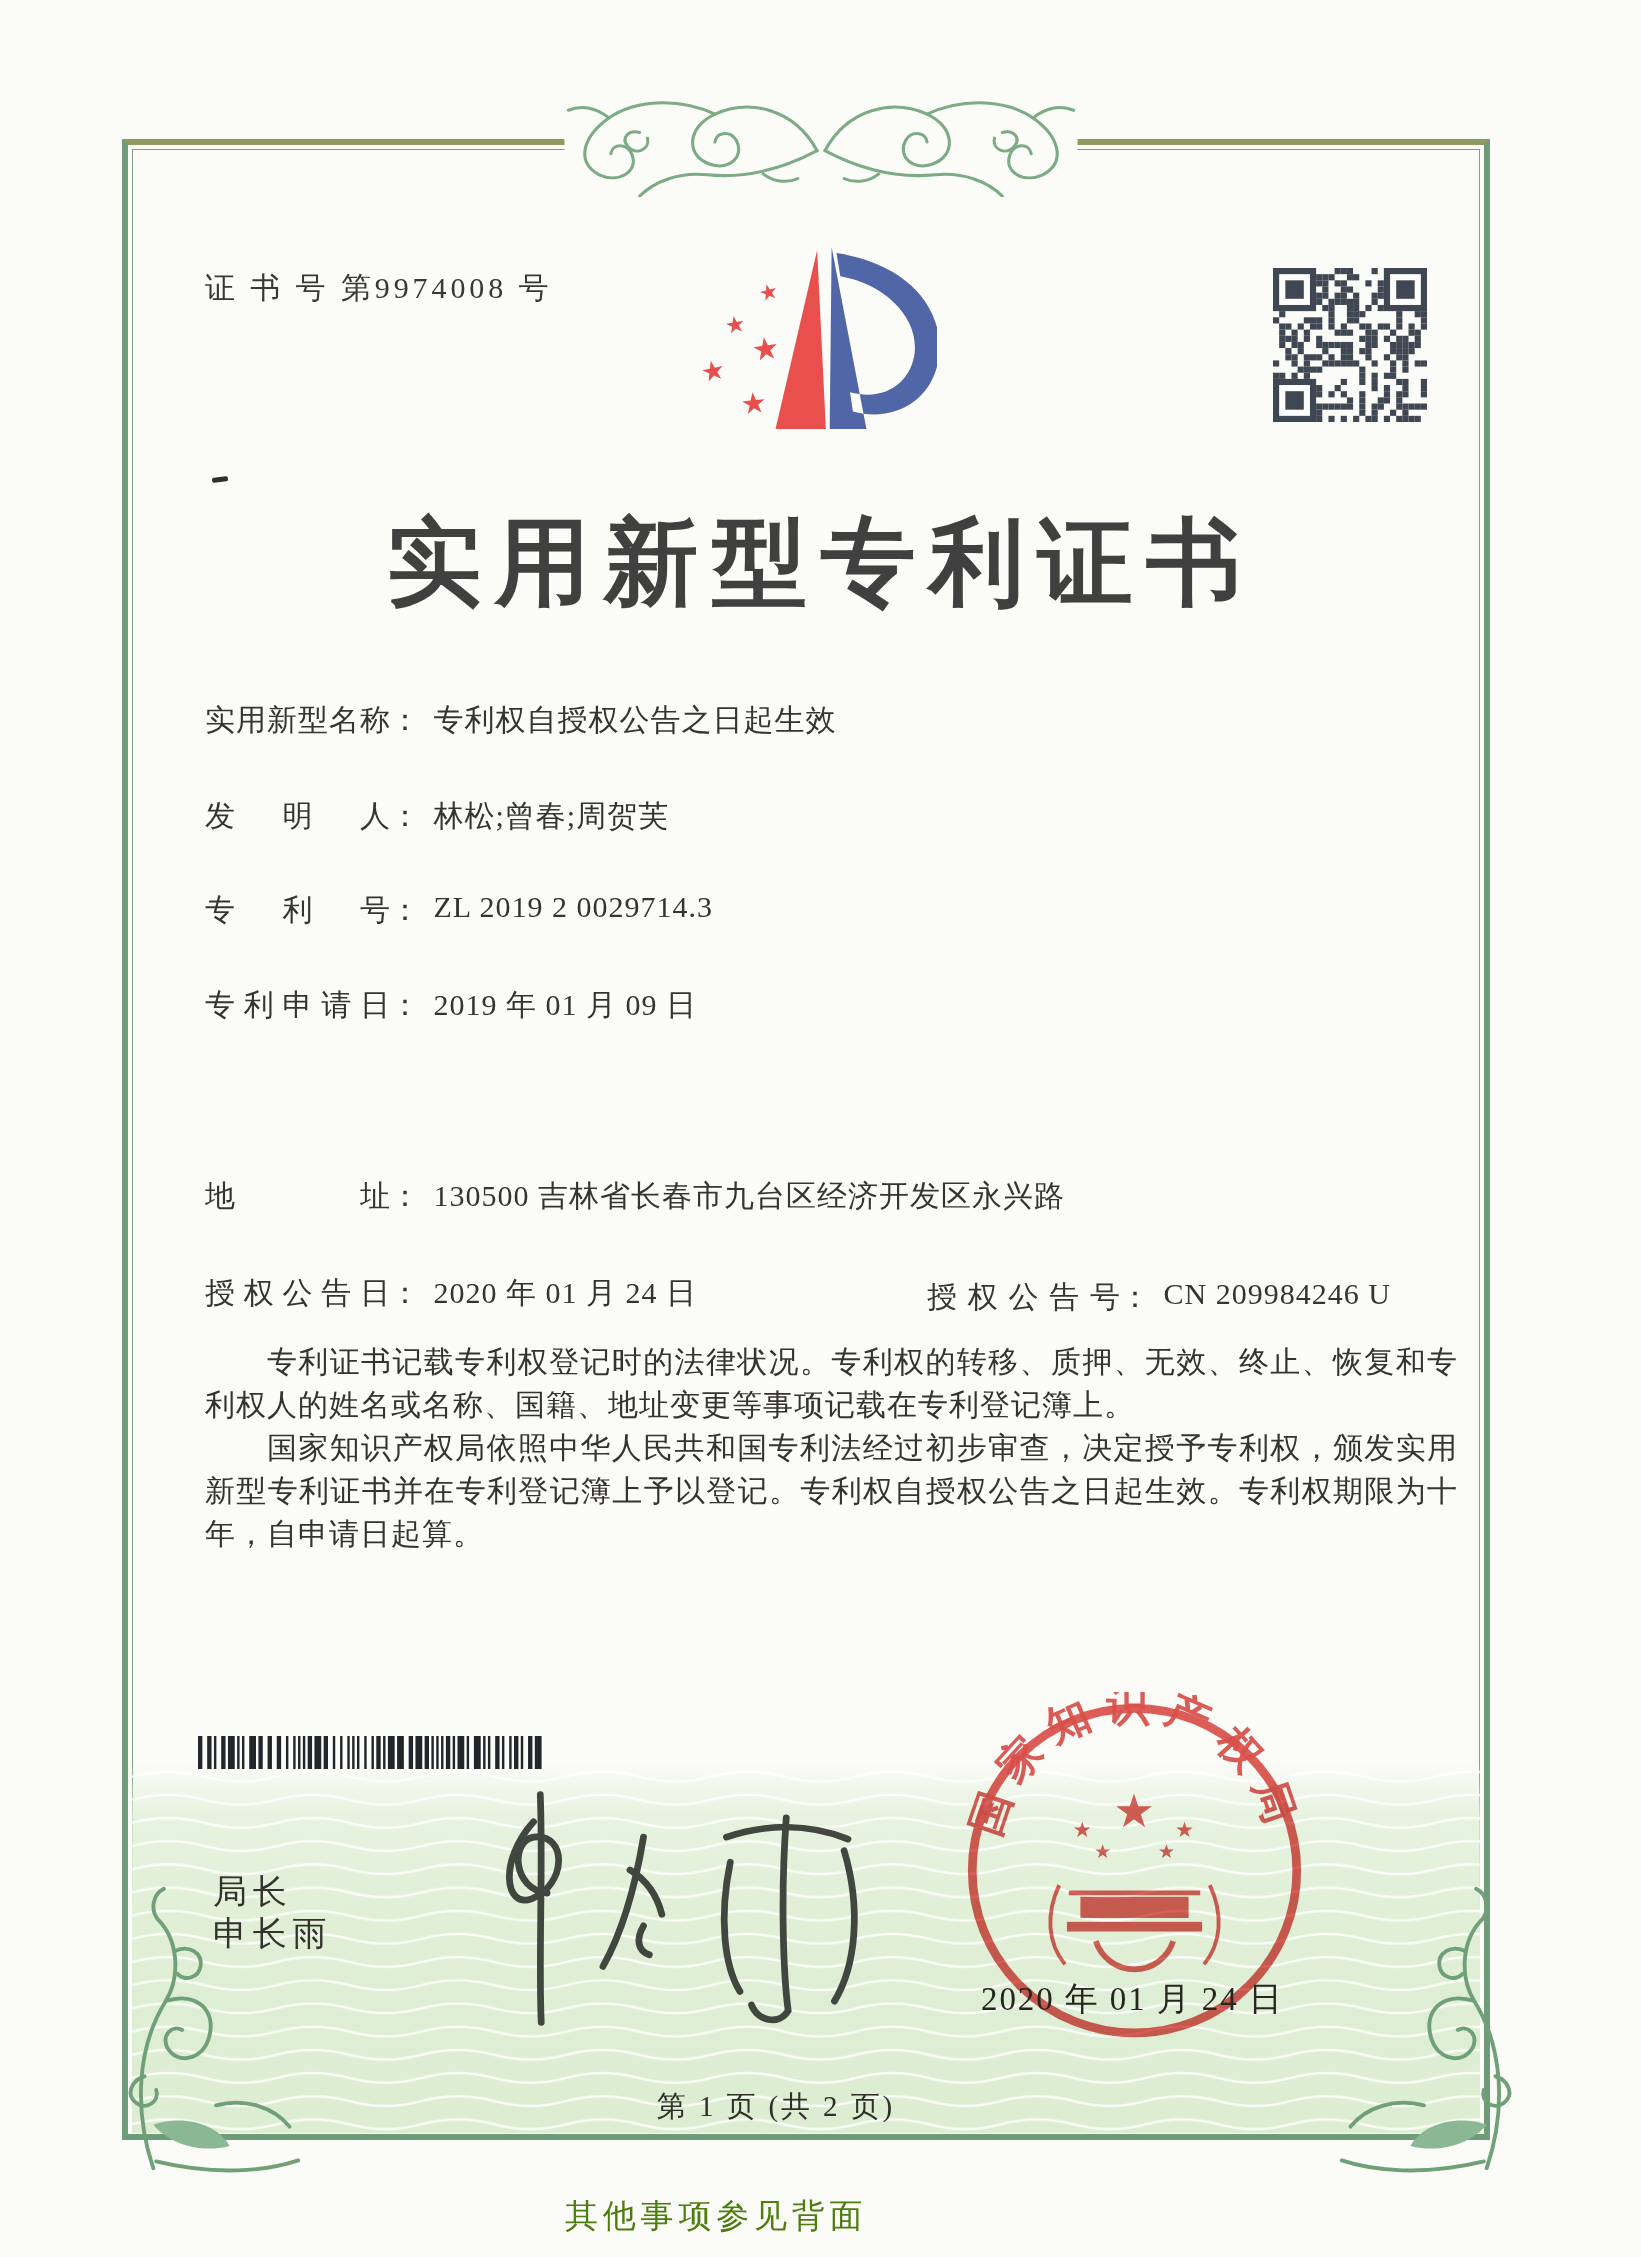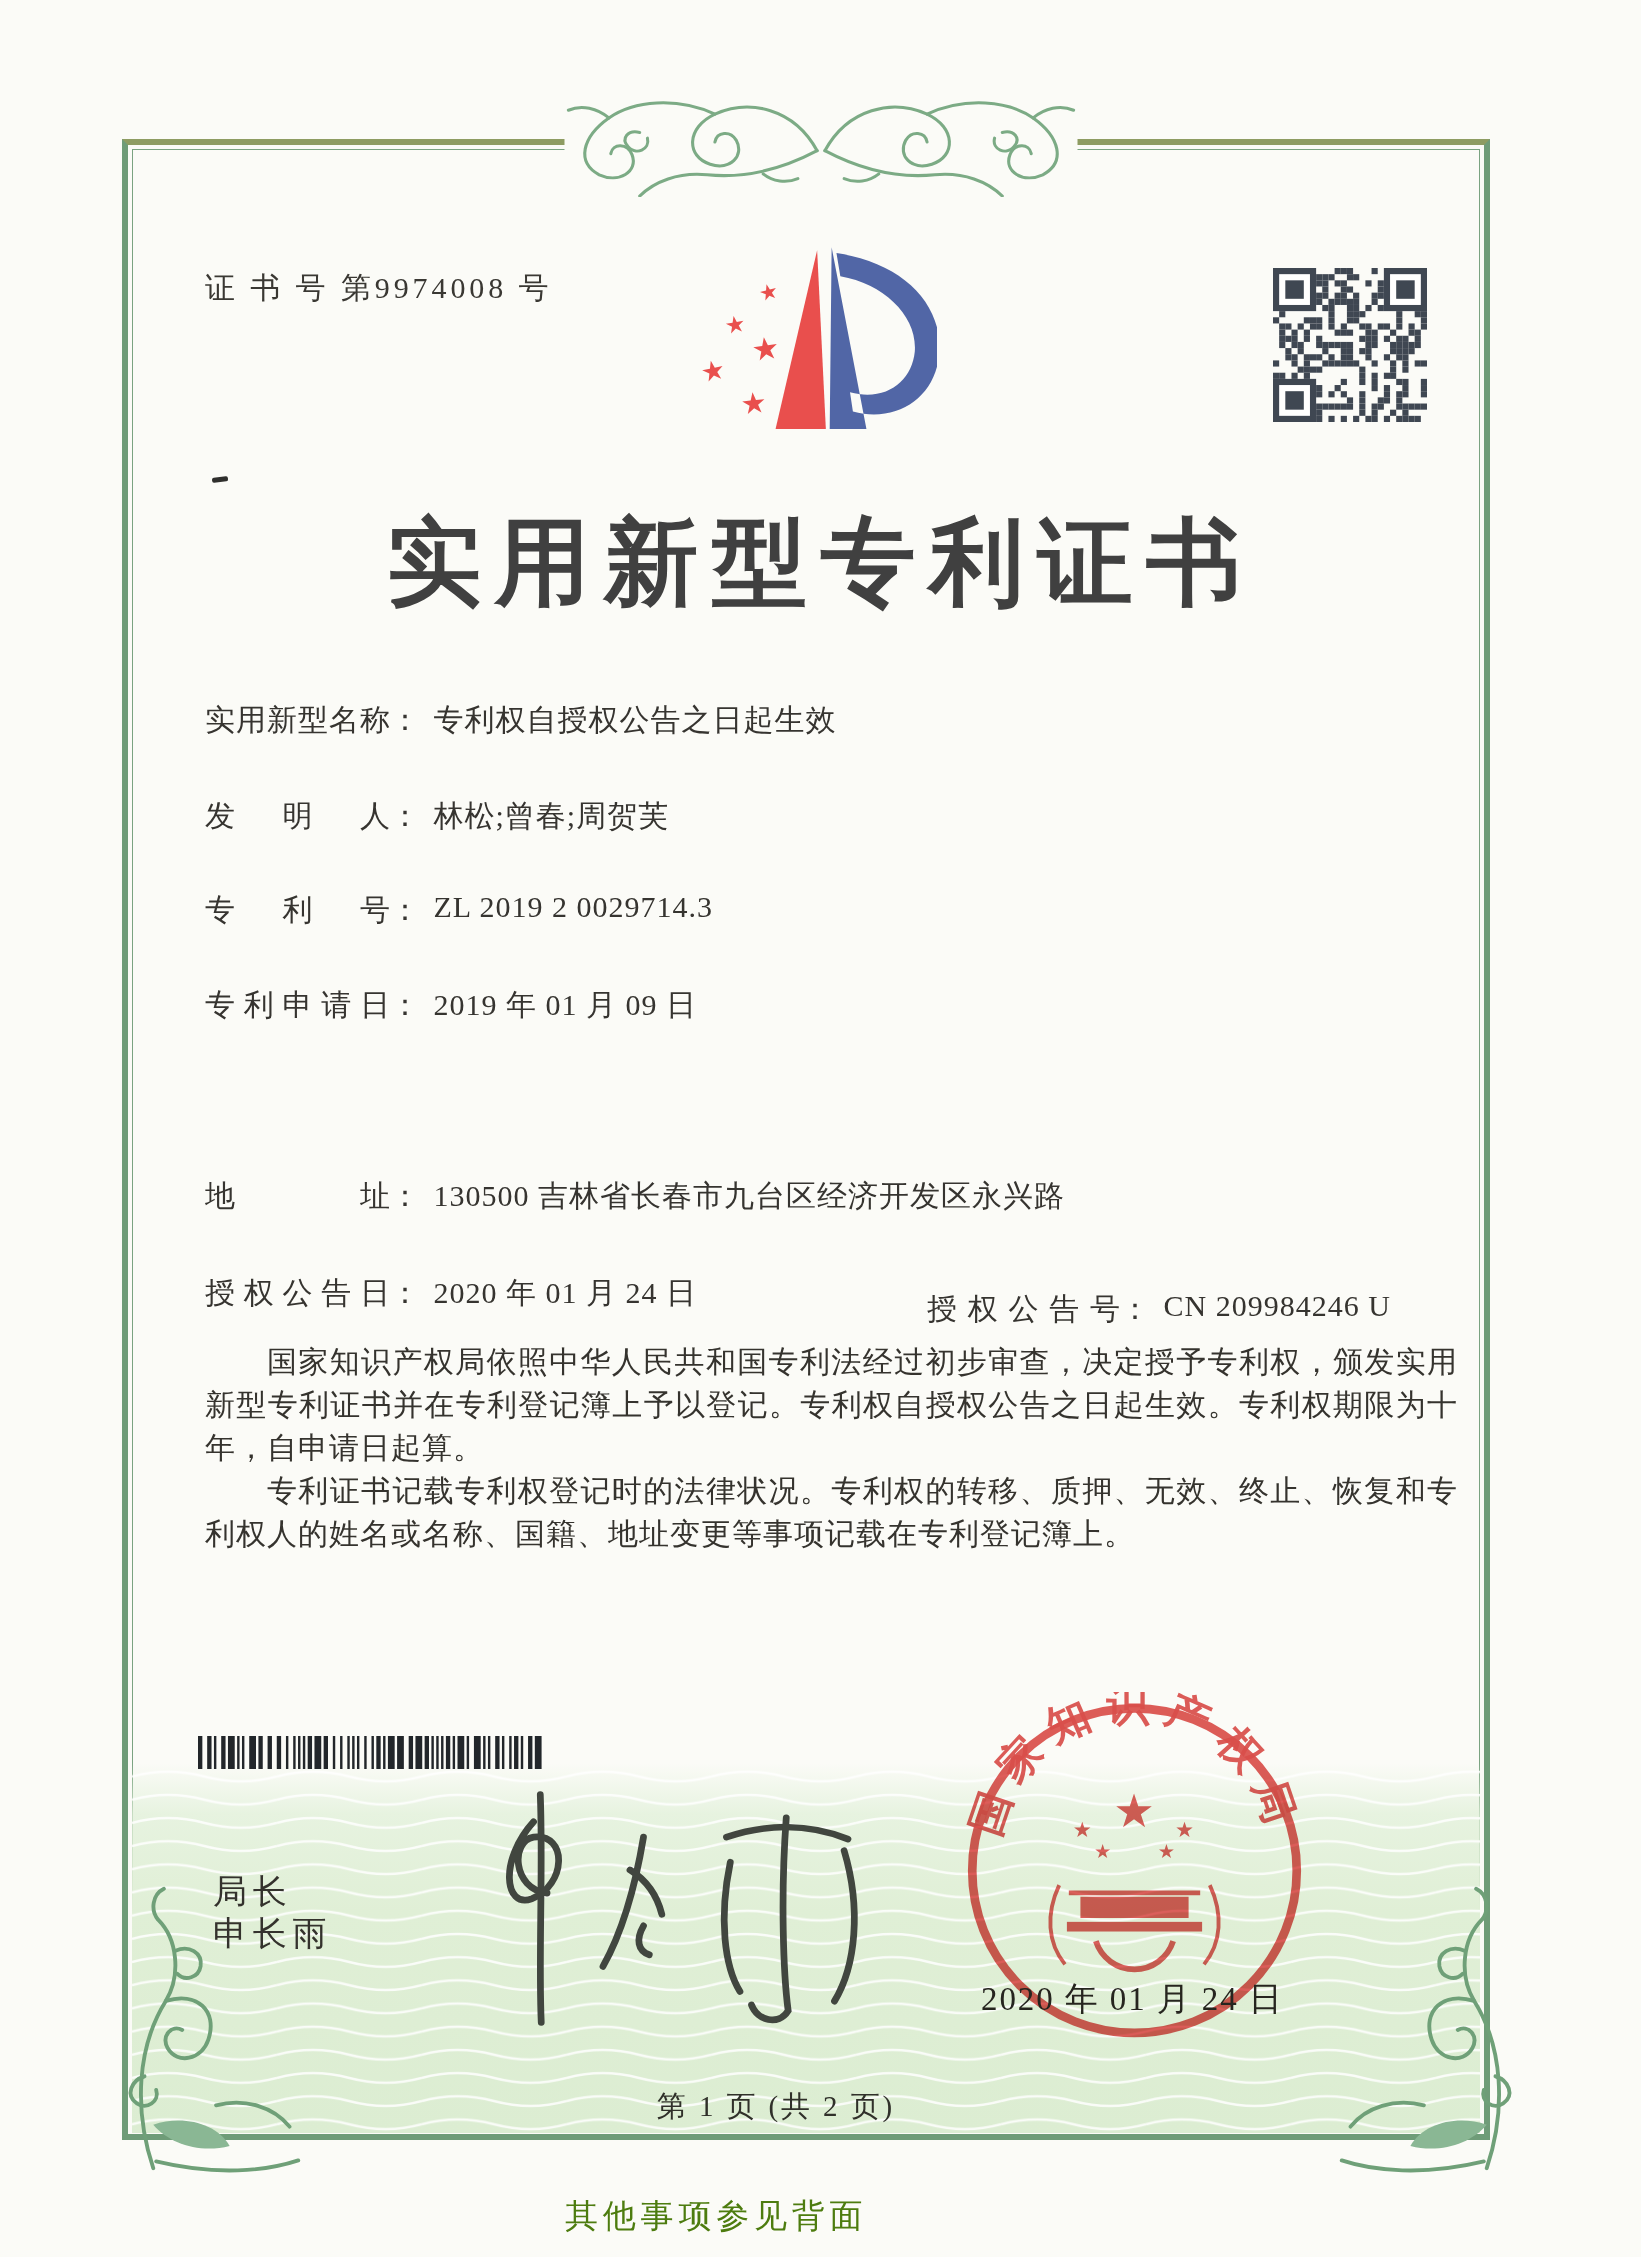--- a/index.html
+++ b/index.html
@@ -27,21 +27,21 @@
   .qr{position:absolute;left:1273px;top:268px;width:154px;height:154px;}
   .title{
     position:absolute;left:0;top:500px;width:1641px;text-align:center;
     font-size:95px;font-weight:bold;letter-spacing:13.5px;color:#404040;
   }
   
   .row{position:absolute;left:205px;font-size:30px;white-space:nowrap;color:#363430;}
   .row-label{display:inline-block;width:185px;text-align:justify;text-align-last:justify;vertical-align:top;}
   .row-colon{display:inline-block;vertical-align:top;}
   .row-value{display:inline-block;margin-left:13.5px;vertical-align:top;letter-spacing:1px;}
-  .grant-col2{position:absolute;left:722px;top:16px;white-space:nowrap;text-decoration:underline;}
+  .grant-col2{position:absolute;left:722px;top:4px;white-space:nowrap;text-decoration:underline;}
   .grant-col2 .row-label{width:193px;}
   
   .body-text{
     position:absolute;left:205px;top:1340px;width:1253px;
     font-size:30px;line-height:43px;letter-spacing:1px;color:#35332e;
     text-align:justify;
   }
   .body-text p{margin:0;text-indent:62px;}
   
   .barcode{position:absolute;left:198px;top:1736px;width:346px;height:33px;}
@@ -386,22 +386,22 @@
     <span class="row-label">地址</span><span class="row-colon">：</span><span class="row-value">130500 吉林省长春市九台区经济开发区永兴路</span>
   </div>
   <div class="row" style="top:1273px">
     <span class="row-label">授权公告日</span><span class="row-colon">：</span><span class="row-value">2020 年 01 月 24 日</span>
     <span class="grant-col2">
       <span class="row-label">授权公告号</span><span class="row-colon">：</span><span class="row-value">CN 209984246 U</span>
     </span>
   </div>
 
   <div class="body-text">
+    <p>专利证书记载专利权登记时的法律状况。专利权的转移、质押、无效、终止、恢复和专利权人的姓名或名称、国籍、地址变更等事项记载在专利登记簿上。</p>
     <p>国家知识产权局依照中华人民共和国专利法经过初步审查，决定授予专利权，颁发实用新型专利证书并在专利登记簿上予以登记。专利权自授权公告之日起生效。专利权期限为十年，自申请日起算。</p>
-    <p>专利证书记载专利权登记时的法律状况。专利权的转移、质押、无效、终止、恢复和专利权人的姓名或名称、国籍、地址变更等事项记载在专利登记簿上。</p>
   </div>
 
   <svg class="barcode" id="barcode" viewBox="0 0 358 34" preserveAspectRatio="none">
       <rect x="0" y="0" width="4.5" height="34" fill="#22262a"></rect>
       <rect x="9.5" y="0" width="4.5" height="34" fill="#22262a"></rect>
       <rect x="16.5" y="0" width="2.5" height="34" fill="#22262a"></rect>
       <rect x="24" y="0" width="4.5" height="34" fill="#22262a"></rect>
       <rect x="31" y="0" width="7" height="34" fill="#22262a"></rect>
       <rect x="40.5" y="0" width="2.5" height="34" fill="#22262a"></rect>
       <rect x="45.5" y="0" width="2.5" height="34" fill="#22262a"></rect>

